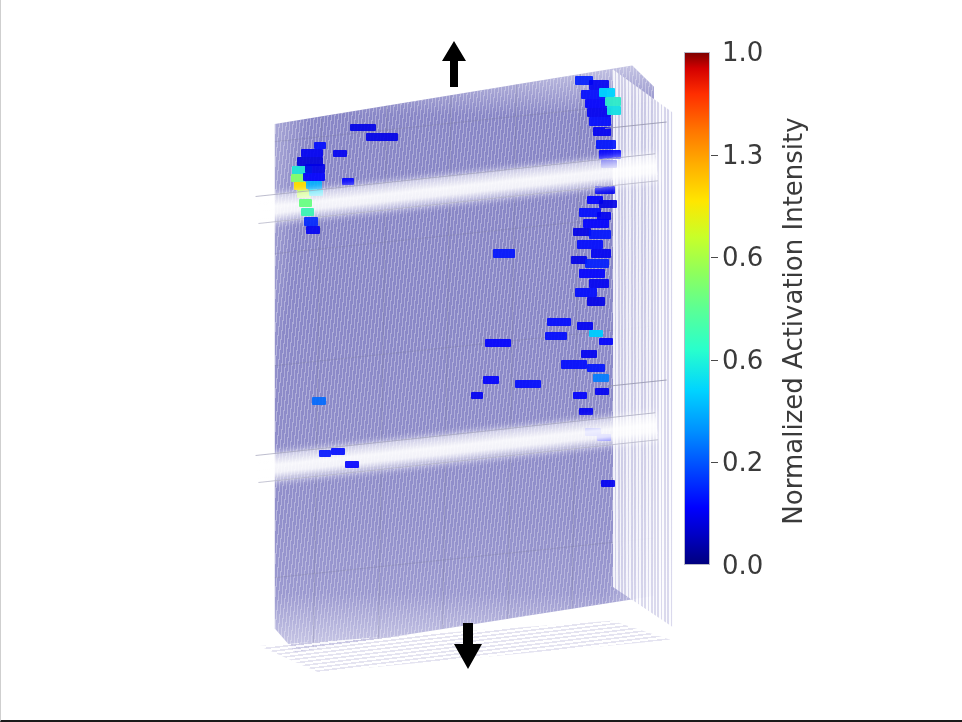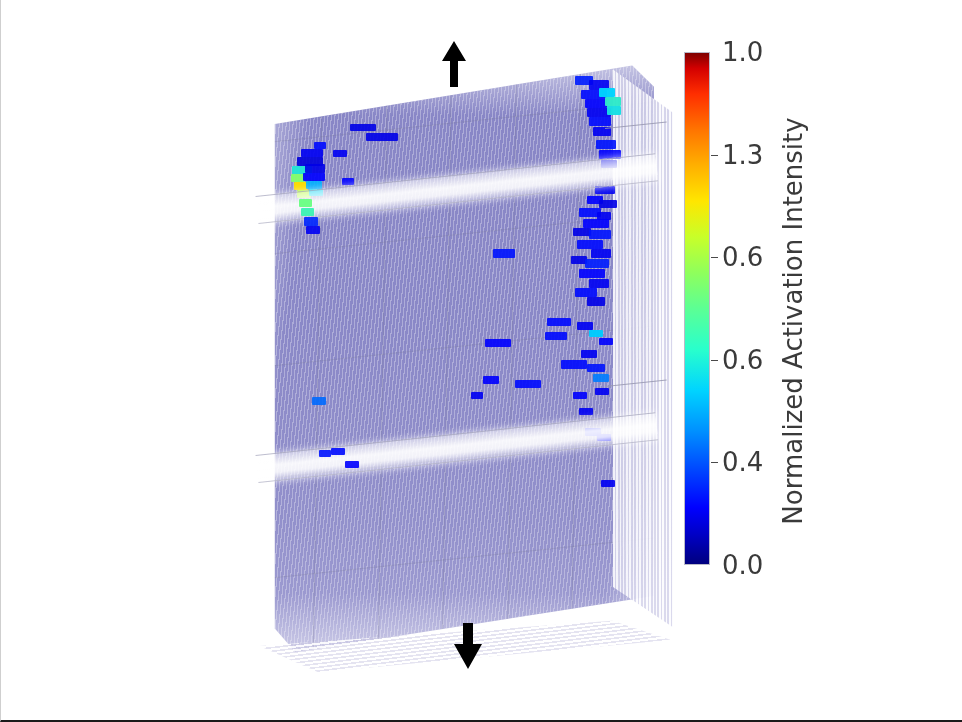--- a/index.html
+++ b/index.html
@@ -277,19 +277,19 @@
     <div id="cbar"></div>
     <div id="cbar-ticks">
         <div class="clab" style="top: 0px;">1.0</div>
         <div class="ctick" style="top: 102.6px;"></div>
         <div class="clab" style="top: 102.6px;">1.3</div>
         <div class="ctick" style="top: 205.2px;"></div>
         <div class="clab" style="top: 205.2px;">0.6</div>
         <div class="ctick" style="top: 307.8px;"></div>
         <div class="clab" style="top: 307.8px;">0.6</div>
         <div class="ctick" style="top: 410.4px;"></div>
-        <div class="clab" style="top: 410.4px;">0.4</div>
+        <div class="clab" style="top: 410.4px;">0.2</div>
         <div class="clab" style="top: 513px;">0.0</div>
       </div>
   </div>
   <div id="cbar-title">Normalized Activation Intensity</div>
 
 </div>
 
 </body></html>

